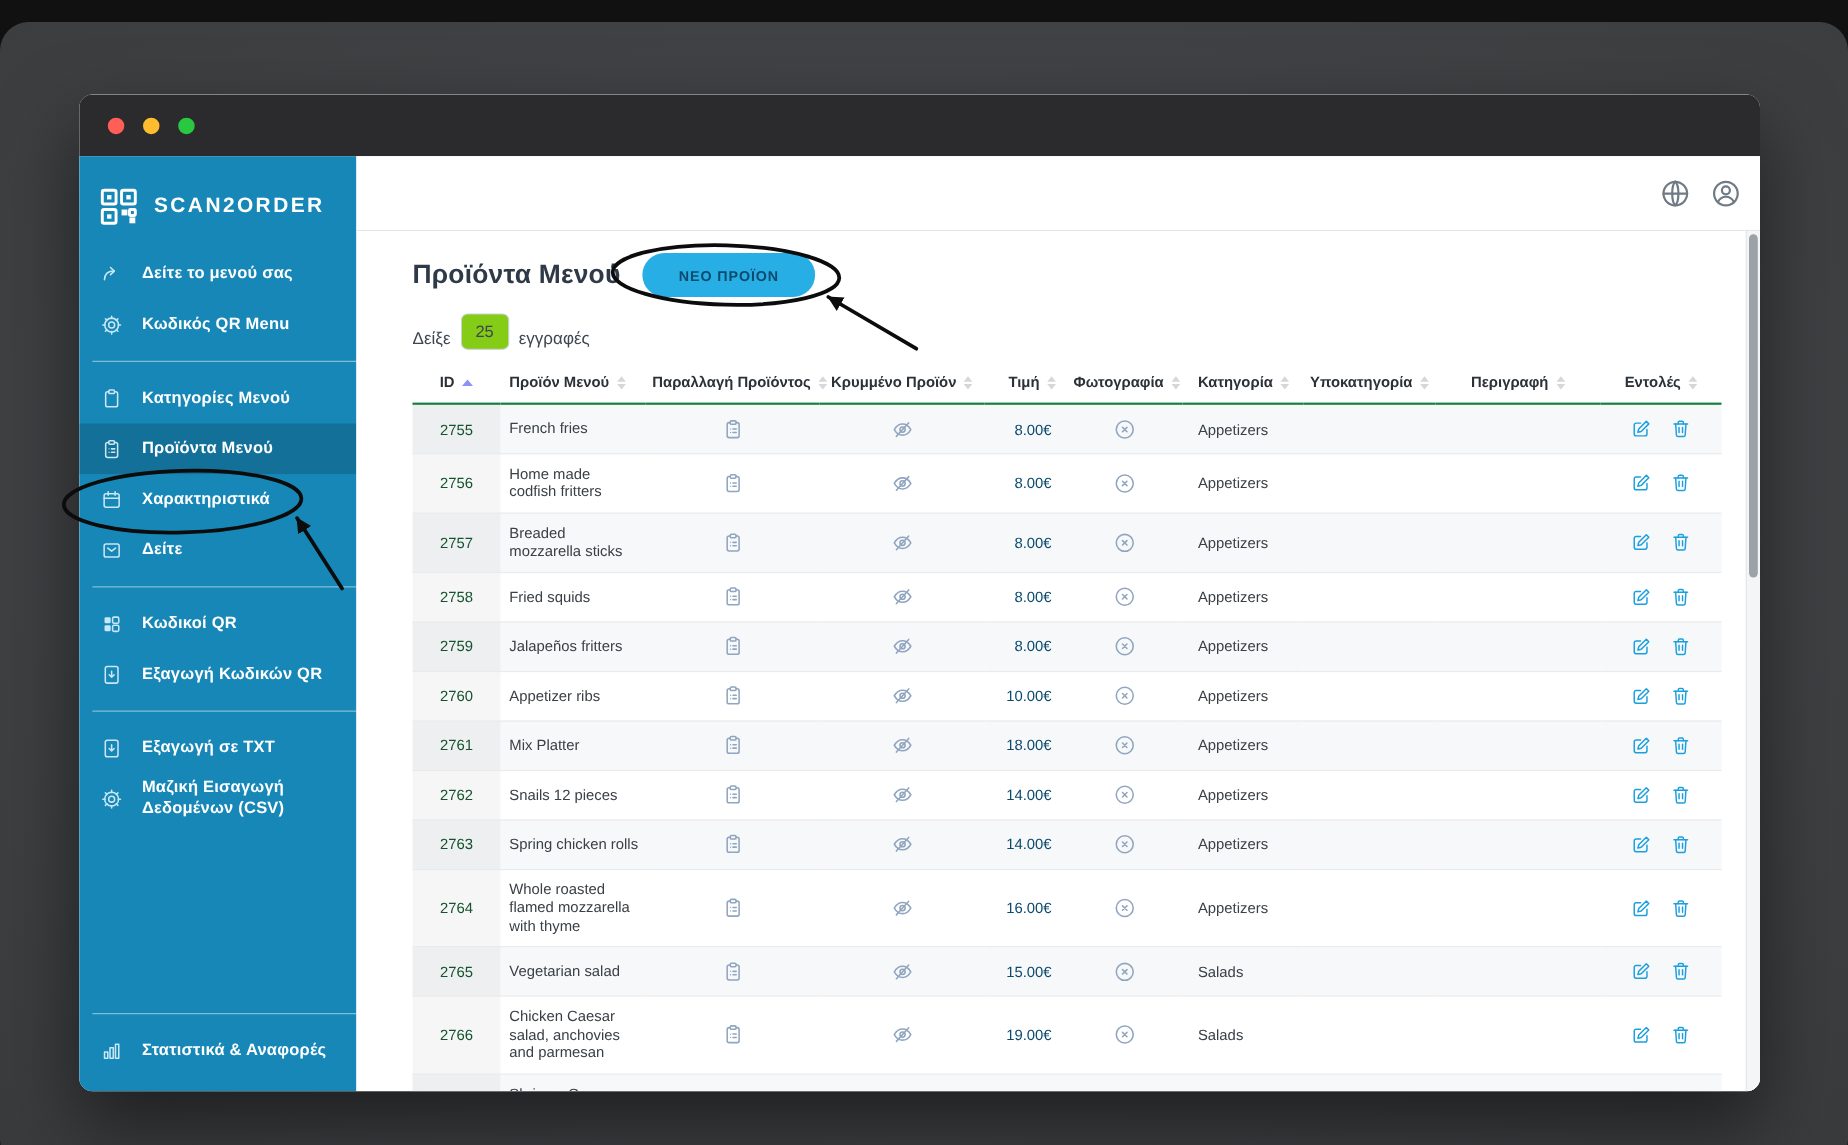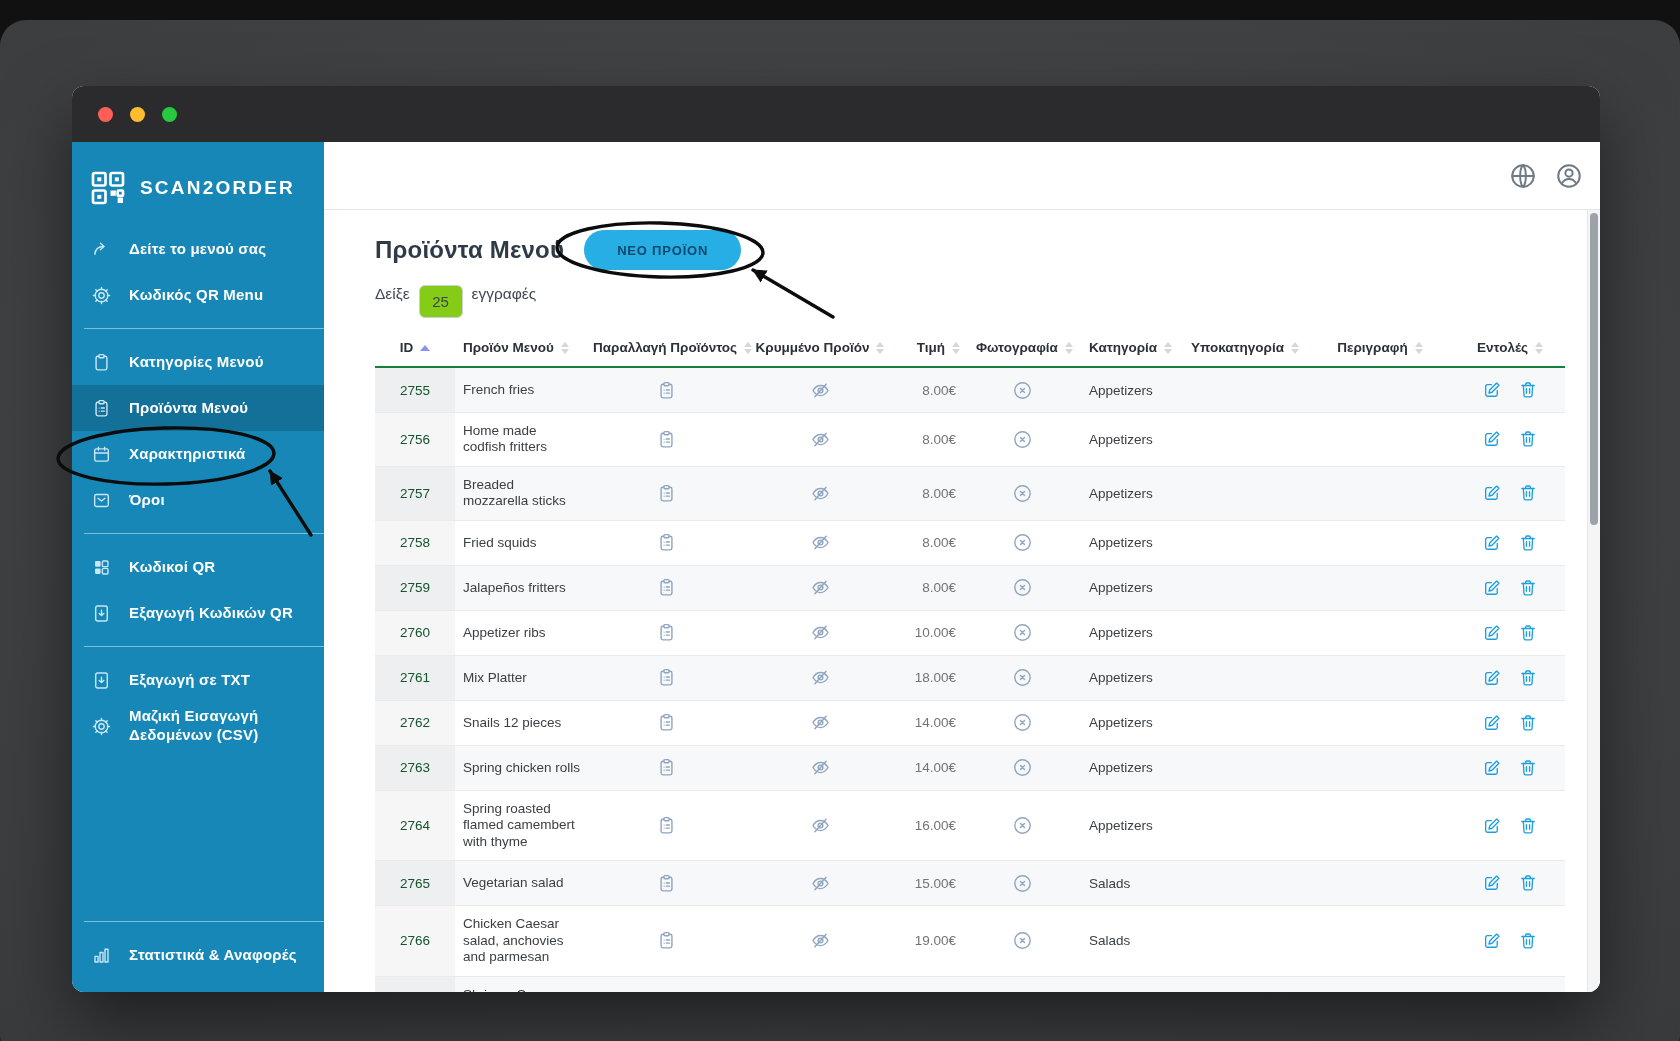--- a/index.html
+++ b/index.html
@@ -37,21 +37,21 @@
   .topbar{height:68px;flex:0 0 auto;display:flex;align-items:center;justify-content:flex-end;gap:16px;
     padding-right:16px;border-bottom:1px solid #e5e6e8;}
   .top-icon{color:#6f7a85;display:flex;cursor:pointer;}
   .top-icon svg{width:30px;height:30px;}
   .content{flex:1;padding:20px 35px 0 51px;overflow:hidden;position:relative;min-height:0;}
   .title-row{display:flex;align-items:center;gap:20px;height:40px;}
   h1{margin:0;font-size:24px;font-weight:700;color:#2e3a47;letter-spacing:.2px;white-space:nowrap;}
   .new-btn{background:#27aee4;color:#0c4a6e;border:none;border-radius:21px;height:40px;padding:0 33px;
     font-size:13px;font-weight:700;letter-spacing:.8px;cursor:pointer;font-family:inherit;white-space:nowrap;}
   .controls-row{display:flex;align-items:center;justify-content:space-between;margin-top:14px;height:34px;}
-  .show-entries{display:flex;align-items:flex-start;gap:9px;font-size:15.5px;color:#3e4651;}
+  .show-entries{display:flex;align-items:flex-end;gap:9px;font-size:15.5px;color:#3e4651;}
   .entries-input{width:44px;height:33px;border:1px solid #cbd0d5;border-radius:6px;text-align:center;
     font-size:15px;color:#3e4651;font-family:inherit;background:#84cc16;}
   .search{display:flex;align-items:center;gap:10px;font-size:15.5px;color:#3e4651;}
   .search-input{width:238px;height:33px;border:1px solid #cbd0d5;border-radius:4px;font-size:15px;
     padding:0 8px;font-family:inherit;background:#fff;}
 
   
   table.products{border-collapse:collapse;width:1190px;table-layout:fixed;margin-top:14px;
     font-size:13.5px;color:#3a4046;}
   thead th{font-weight:700;font-size:13.5px;color:#2b3137;padding:8px 6px 11px;text-align:center;
@@ -62,21 +62,21 @@
   .th-inner{display:inline-flex;align-items:center;gap:7px;white-space:nowrap;}
   .sort{display:inline-flex;flex-direction:column;gap:2px;}
   .tri{width:0;height:0;border-left:4.5px solid transparent;border-right:4.5px solid transparent;display:block;}
   .tri.up{border-bottom:5.5px solid #d4d7dc;}
   .tri.dn{border-top:5.5px solid #d4d7dc;}
   .tri.up.active{border-left-width:5px;border-right-width:5px;border-bottom:6.5px solid #8d92f2;}
   tbody td{padding:10px 6px;border-bottom:1px solid #e9eaec;vertical-align:middle;text-align:center;}
   tbody tr:nth-child(odd){background:#f7f8f9;}
   td.c-id{background:rgba(0,0,0,.035);color:#14532d;}
   td.c-name{text-align:left;padding-left:8px;line-height:1.22;}
-  td.c-price{text-align:right;padding-right:14px;font-weight:500;color:#737373;}
+  td.c-price{text-align:right;padding-right:14px;font-weight:500;color:#0c4a6e;}
   td.c-cat{text-align:left;padding-left:14px;}
   .cell-icon{color:#90a5c0;display:inline-flex;cursor:pointer;vertical-align:middle;}
   .cell-icon svg{width:21px;height:21px;}
   .act{background:none;border:none;padding:2px;margin:0 6px;color:#1b9fdf;cursor:pointer;display:inline-block;vertical-align:middle;}
   .act svg{width:20px;height:20px;display:block;}
   tr.partial td{height:84px;vertical-align:top;padding-top:10px;border-bottom:none;}
 
   
   .scrollbar{position:absolute;top:68px;right:0;bottom:0;width:13px;background:#f4f5f6;border-left:1px solid #e4e6e8;cursor:pointer;}
   .thumb{position:absolute;top:3px;left:2px;right:2px;height:312px;background:#9da2a8;border-radius:5px;cursor:grab;}
@@ -165,21 +165,21 @@
               </span>
               <span class="nav-label">Χαρακτηριστικά</span>
             </div>
             <div class="nav-item">
               <span class="icon">
                 <svg viewBox="0 0 24 24" fill="none" stroke="currentColor" stroke-width="1.6" stroke-linecap="round" stroke-linejoin="round">
                   <rect x="4.2" y="5.2" width="15.6" height="13.6" rx="2"></rect>
                   <path d="M8 9.4l4 3.2 4-3.2"></path>
                 </svg>
               </span>
-              <span class="nav-label">Όροι</span>
+              <span class="nav-label">Δείτε</span>
             </div>
             <div class="divider"></div>
             <div class="nav-item">
               <span class="icon">
                 <svg viewBox="0 0 24 24" fill="none" stroke="currentColor" stroke-width="1.6" stroke-linecap="round" stroke-linejoin="round">
                   <rect x="4.6" y="4.6" width="6.4" height="6.4" rx="1.4" fill="currentColor" stroke="none"></rect>
                   <rect x="13" y="4.6" width="6.4" height="6.4" rx="1.4"></rect>
                   <rect x="4.6" y="13" width="6.4" height="6.4" rx="1.4" fill="currentColor" stroke="none"></rect>
                   <rect x="13" y="13" width="6.4" height="6.4" rx="1.4"></rect>
                 </svg>
@@ -697,21 +697,21 @@
                         <path d="M17.6 3.7l2.7 2.7-8.3 8.3-3.6.9.9-3.6z"></path>
                       </svg></button><button class="act"><svg viewBox="0 0 24 24" fill="none" stroke="currentColor" stroke-width="1.6" stroke-linecap="round" stroke-linejoin="round">
                         <path d="M4.6 6.6h14.8"></path>
                         <path d="M9.2 6.6V5a1.4 1.4 0 0 1 1.4-1.4h2.8A1.4 1.4 0 0 1 14.8 5v1.6"></path>
                         <path d="M6.4 6.6l.8 12a1.8 1.8 0 0 0 1.8 1.7h6a1.8 1.8 0 0 0 1.8-1.7l.8-12"></path>
                         <path d="M10.1 10.3v5.6M13.9 10.3v5.6"></path>
                       </svg></button></td>
                 </tr>
                 <tr class="">
                   <td class="c-id">2764</td>
-                  <td class="c-name">Spring roasted flamed camembert with thyme</td>
+                  <td class="c-name">Whole roasted flamed mozzarella with thyme</td>
                   <td class="c-var"><span class="cell-icon">
                       <svg viewBox="0 0 24 24" fill="none" stroke="currentColor" stroke-width="1.6" stroke-linecap="round" stroke-linejoin="round">
                         <path d="M9 4.8H7.8a2 2 0 0 0-2 2v11.6a2 2 0 0 0 2 2h8.4a2 2 0 0 0 2-2V6.8a2 2 0 0 0-2-2H15"></path>
                         <rect x="9" y="3" width="6" height="3.6" rx="1.2"></rect>
                         <circle cx="9.3" cy="11.5" r=".7" fill="currentColor" stroke="none"></circle>
                         <path d="M11.8 11.5h3.4"></path>
                         <circle cx="9.3" cy="15" r=".7" fill="currentColor" stroke="none"></circle>
                         <path d="M11.8 15h3.4"></path>
                       </svg>
                     </span></td>

